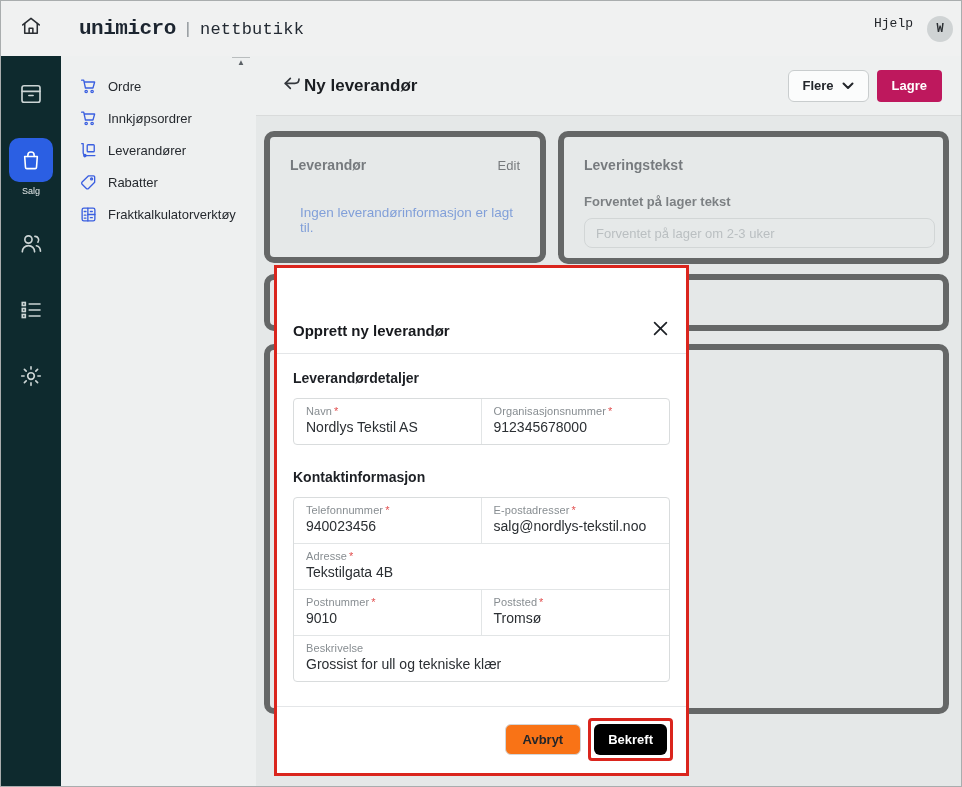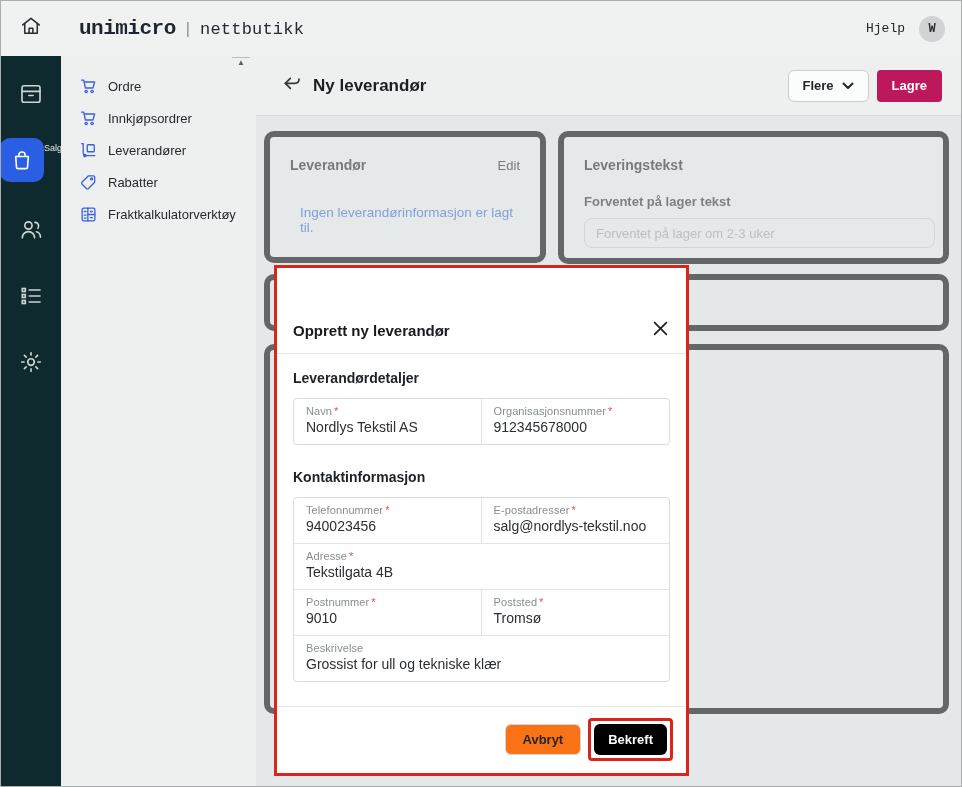--- a/index.html
+++ b/index.html
@@ -7,21 +7,21 @@
   body { font-family:"Liberation Sans", sans-serif; background:#fff; }
   #app { position:relative; width:962px; height:787px; background:#eef0f0; border:1px solid #a9adae; overflow:hidden; }
 
   
   .topbar { position:absolute; left:0; top:0; width:100%; height:55px; background:#f0f1f1; display:flex; align-items:center;font-family:Liberation Mono, monospace; }
   .home-btn { width:60px; height:55px; display:flex; align-items:center; justify-content:center; cursor:pointer; }
   .logo { display:flex; align-items:baseline; gap:7px; margin-left:18px; }
   .logo-primary { font-size:21px; font-weight:800; letter-spacing:-0.5px; color:#1c2530; }
   .logo-divider { color:#8e9498; font-size:17px; font-weight:300; }
   .logo-secondary { font-size:17px; font-weight:400; color:#232a33; letter-spacing:0.2px; }
-  .topbar-right { margin-left:auto; display:flex; align-items:center; gap:14px; padding-right:16px; }
+  .topbar-right { margin-left:auto; display:flex; align-items:flex-start; gap:14px; padding-right:8px; }
   .help-link { font-size:13px; color:#23262b; cursor:pointer; }
   .avatar { width:26px; height:26px; border-radius:50%; background:#cfd3d4; color:#2b2f33; font-size:12px; font-weight:600; display:flex; align-items:center; justify-content:center; cursor:pointer; }
 
   
   .rail { position:absolute; left:0; top:55px; width:60px; height:732px; background:#0e2a2e; display:flex; flex-direction:column; align-items:center; }
   .rail-item { width:60px; display:flex; flex-direction:column; align-items:center; justify-content:center; cursor:pointer; color:#ccd5d5; }
   .rail-item svg { display:block; }
   .rail-item.archive { margin-top:22px; height:32px; }
   .rail-active { margin-top:28px; width:44px; height:44px; background:#2b5fe3; border-radius:10px; display:flex; align-items:center; justify-content:center; cursor:pointer; }
   .rail-active-label { margin-top:4px; font-size:9px; color:#e6ebeb; text-align:center; }
@@ -35,21 +35,21 @@
   .collapse-line { border-top:1px solid #b9bdbe; margin:0 1px 1px 1px; }
   .collapse-tri { font-size:8px; color:#5b6166; line-height:8px; }
   .submenu-items { padding-top:14px; }
   .submenu-item { height:32px; display:flex; align-items:center; gap:11px; padding-left:19px; cursor:pointer; }
   .submenu-item .mi { width:17px; height:17px; color:#3a5fe0; flex:0 0 17px; }
   .submenu-item .ml { font-size:13px; color:#262a2f; white-space:nowrap; }
 
   
   .main-header { position:absolute; left:255px; top:55px; width:707px; height:60px; border-bottom:1px solid #d9dbdb; display:flex; align-items:center; }
   .back-btn { margin-left:24px; width:24px; height:24px; display:flex; align-items:center; justify-content:center; cursor:pointer; color:#33373c; }
-  .page-title { margin-left:9px; font-size:17px; font-weight:700; color:#1b1e22; }
+  .page-title { font-size:17px; font-weight:700; color:#1b1e22; }
   .header-actions { margin-left:auto; display:flex; gap:8px; padding-right:21px; }
   .btn-more { height:32px; padding:0 14px; background:#fbfcfc; border:1px solid #c9cdce; border-radius:6px; display:flex; align-items:center; gap:8px; font-size:13px; font-weight:600; color:#23262b; cursor:pointer; }
   .btn-save { height:32px; padding:0 15px; background:#be185d; border:none; border-radius:4px; font-size:13px; font-weight:600; color:#ffffff; cursor:pointer; font-family:"Liberation Sans",sans-serif; }
 
   
   .content { position:absolute; left:255px; top:115px; width:707px; height:672px; background:#eaecec; }
   .content::after { content:""; position:absolute; inset:0; background:rgba(225,228,228,0.45); pointer-events:none; }
   .card { position:absolute; border:6px solid #000000; border-radius:10px; background:#ebeded; }
   .card-supplier { left:8px; top:15px; width:282px; height:132px; padding:20px; }
   .card-delivery { left:302px; top:15px; width:391px; height:133px; padding:20px; }
@@ -113,21 +113,21 @@
   <div class="rail">
     <div class="rail-item archive">
       <span>
         <svg width="24" height="24" viewBox="0 0 16 16" fill="none" stroke="currentColor" stroke-width="1.1" stroke-linecap="round">
           <rect x="2" y="2.5" width="12" height="11" rx="1.4"></rect>
             <path d="M2 6.2 H14"></path>
             <path d="M6.6 9 h2.8"></path>
         </svg>
       </span>
     </div>
-    <div style="display:flex;align-items:center;">
+    <div style="display:flex;flex-direction:column;align-items:center;">
       <div class="rail-active">
         <svg width="22" height="22" viewBox="0 0 16 16" fill="none" stroke="#ffffff" stroke-width="1.15" stroke-linecap="round" stroke-linejoin="round">
           <path d="M3.4 5.4 h9.2 l-0.6 8 a1 1 0 0 1 -1 0.9 H5 a1 1 0 0 1 -1 -0.9 z"></path>
           <path d="M5.7 5.4 V4.5 a2.3 2.3 0 0 1 4.6 0 v0.9"></path>
         </svg>
       </div>
       <div class="rail-active-label">Salg</div>
     </div>
     <div class="rail-item users">
       <span>

